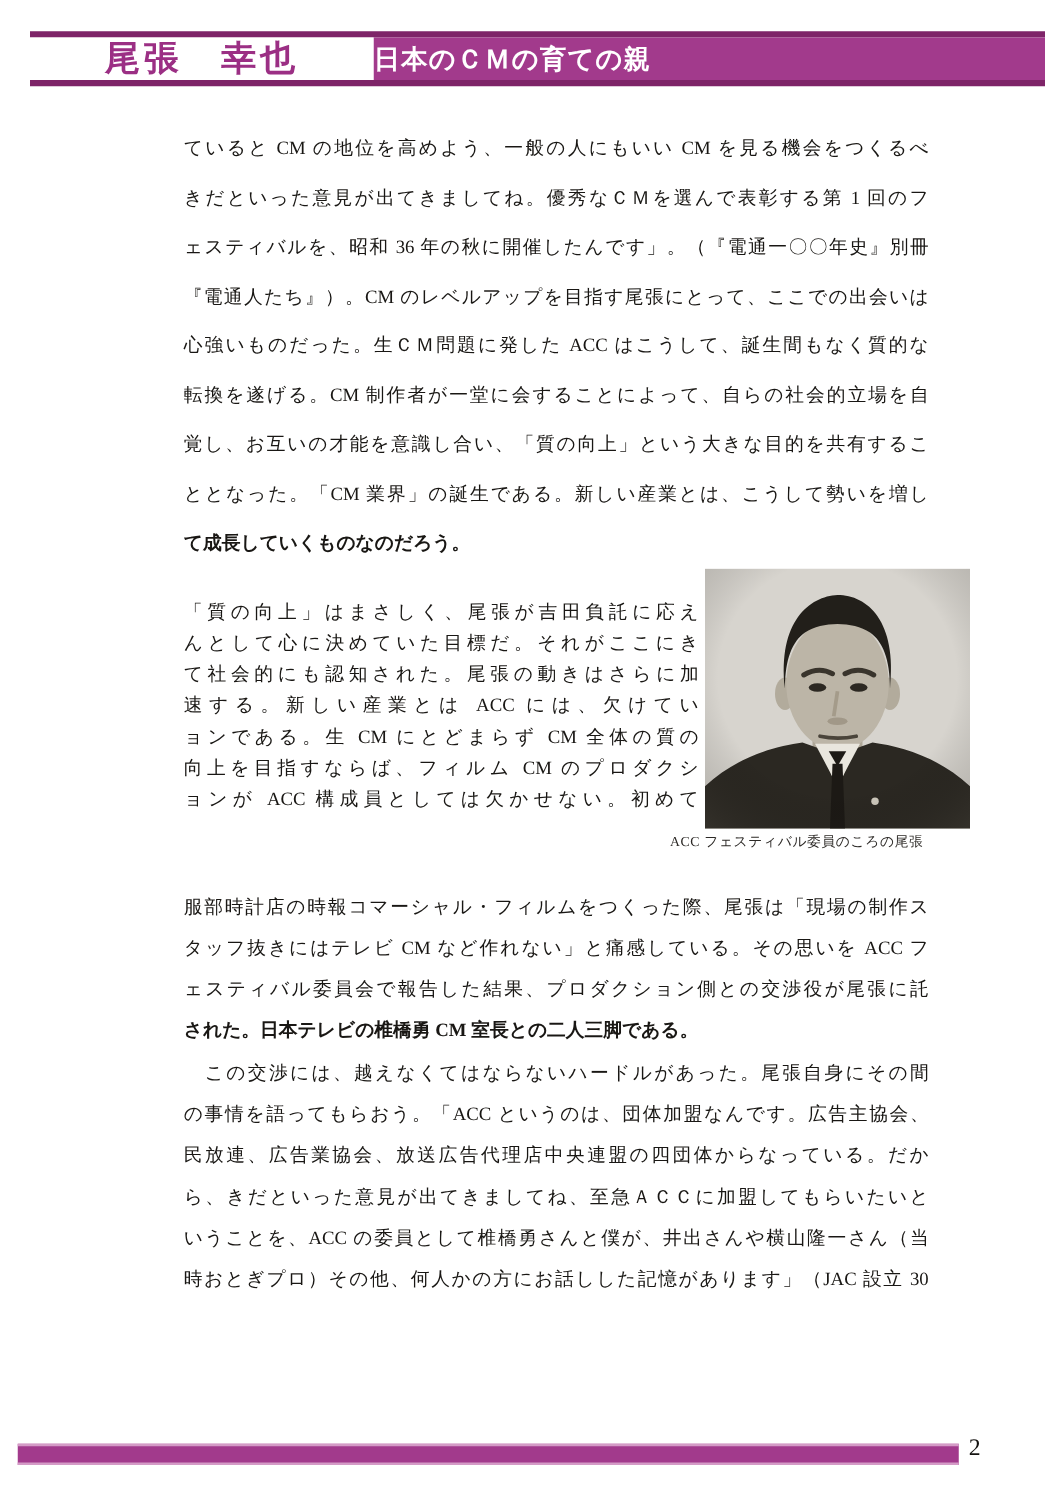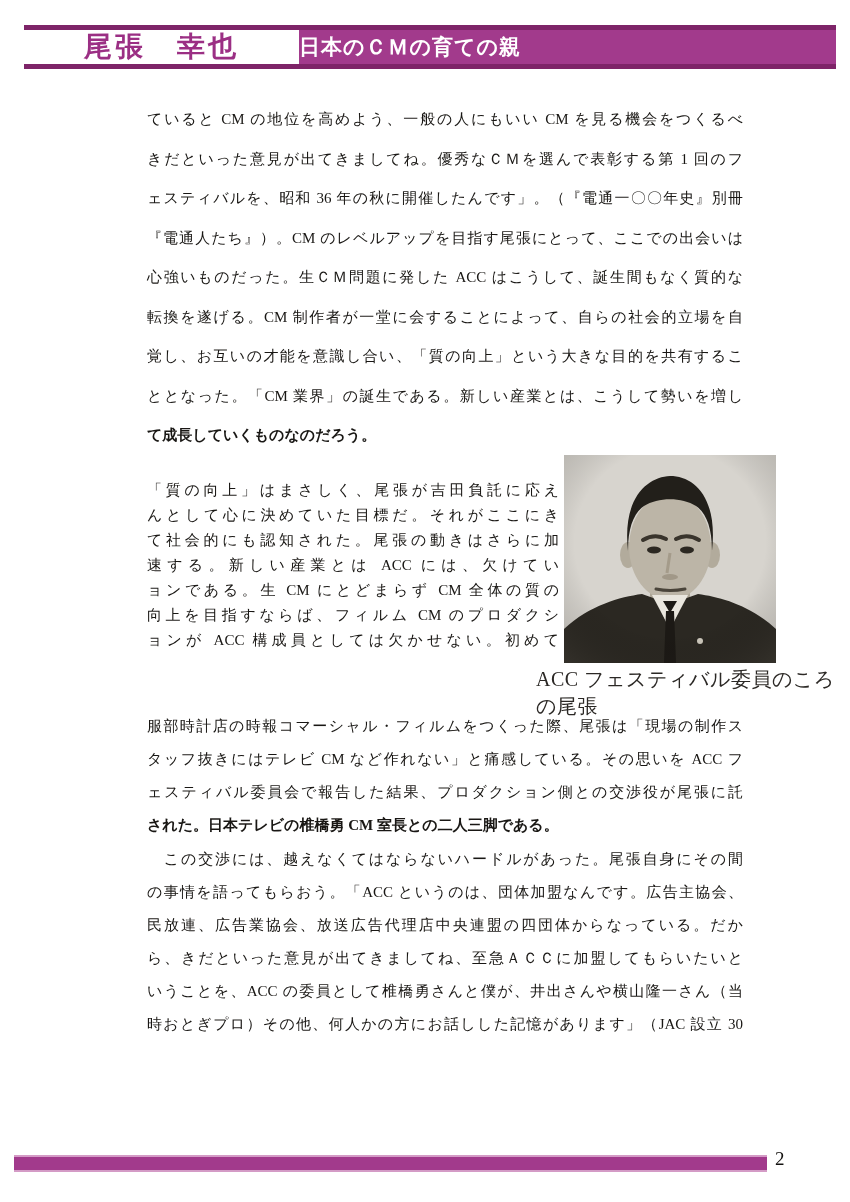--- a/index.html
+++ b/index.html
@@ -36,21 +36,21 @@
   .tline-last { text-align-last:left;font-weight:bold; }
 
   
   .photo {
     position:absolute; left:550px; top:455px; width:212px; height:208px;
     background:#D7D4CE; overflow:hidden;
   }
   .photo svg { display:block; }
   .caption {
     position:absolute; left:522px; top:666px; width:300px;
-    font-size:20px; letter-spacing:0.5px; color:#2b2825;
+    font-size:11px; letter-spacing:0.5px; color:#2b2825;
   }
 
   
   .footer-bar {
     position:absolute; left:0; top:1155px; width:753px; height:17px;
     background:#A23A8C; border-top:2px solid #D49BC6; border-bottom:2px solid #D49BC6;
     box-sizing:border-box;
   }
   .page-number {
     position:absolute; left:761px; top:1148px; font-size:19px; color:#141210;

